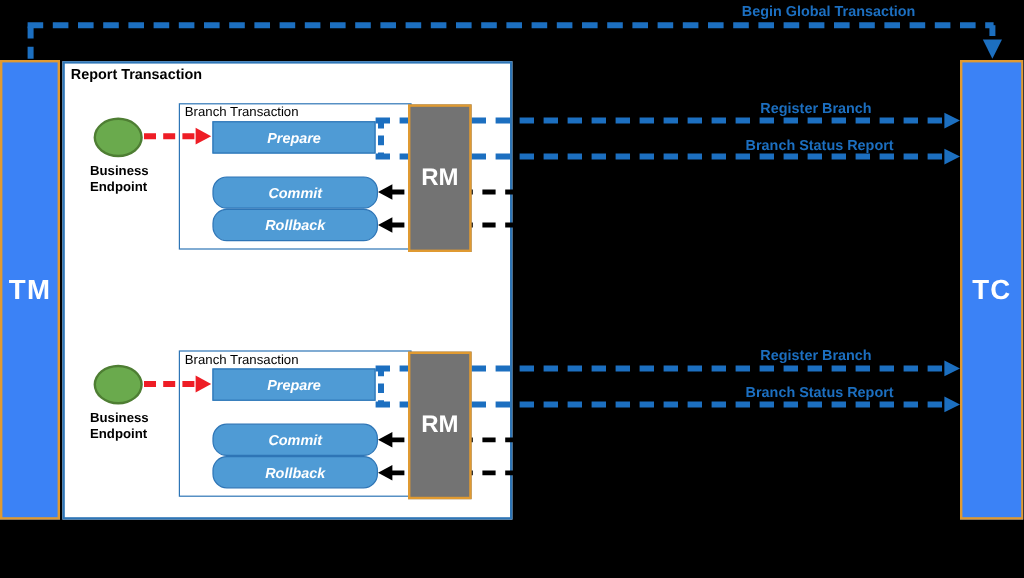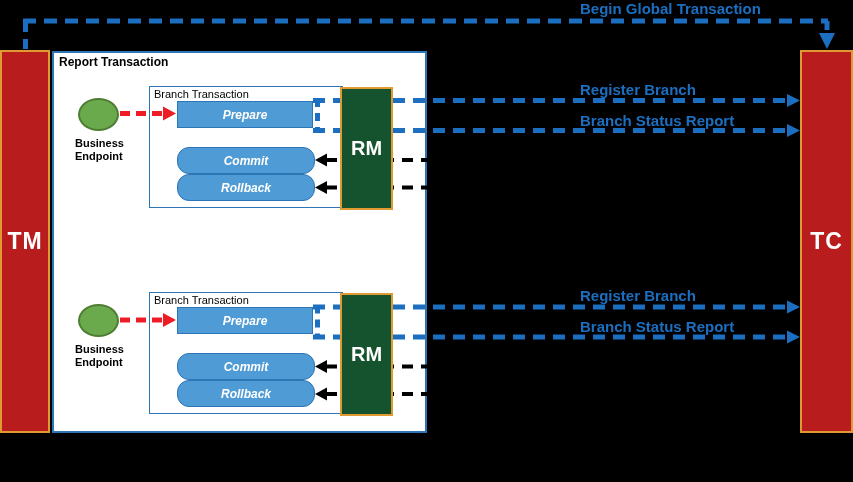--- a/index.html
+++ b/index.html
@@ -3,21 +3,21 @@
 <meta charset="utf-8">
 <style>
   html,body{margin:0;padding:0;background:#000;}
   .stage{
     position:relative;width:853px;height:482px;background:#000;overflow:hidden;
     font-family:"Liberation Sans", sans-serif;
   }
   .stage *{box-sizing:border-box;}
   
   .bar{
-    position:absolute;top:50px;height:383px;background:#b91c1c;border:2px solid #E09A31;
+    position:absolute;top:50px;height:383px;background:#3b82f6;border:2px solid #E09A31;
     display:flex;align-items:center;justify-content:center;
     color:#fff;font-weight:bold;font-size:23px;letter-spacing:1px;z-index:6;
   }
   .tm{left:0;width:50px;}
   .tc{left:800px;width:53px;}
   
   .global-box{
     position:absolute;left:52px;top:51px;width:375px;height:382px;
     background:#fff;border:2px solid #2E75B6;z-index:1;
   }
@@ -42,39 +42,39 @@
     display:flex;align-items:center;justify-content:center;
     color:#fff;font-style:italic;font-weight:bold;font-size:12px;z-index:3;
   }
   .prepare{left:177px;width:136px;height:27px;}
   .commit,.rollback{left:177px;width:138px;height:27px;border-radius:12px;}
   .b1.prepare{top:101px;}  .b2.prepare{top:307px;}
   .b1.commit{top:147px;}   .b2.commit{top:353px;}
   .b1.rollback{top:174px;} .b2.rollback{top:380px;}
   
   .rm{
-    position:absolute;left:340px;width:53px;height:123px;background:#14532d;border:2px solid #E09A31;
+    position:absolute;left:340px;width:53px;height:123px;background:#737373;border:2px solid #E09A31;
     display:flex;align-items:center;justify-content:center;
     color:#fff;font-weight:bold;font-size:20px;z-index:5;
   }
   .b1.rm{top:87px;} .b2.rm{top:293px;}
   
   .endpoint-circle{
     position:absolute;left:78px;width:41px;height:33px;border-radius:50%;
     background:#6AAA4D;border:2px solid #4E7E33;z-index:3;
   }
   .b1.endpoint-circle{top:98px;} .b2.endpoint-circle{top:304px;}
   .endpoint-label{
     position:absolute;left:75px;width:70px;font-weight:bold;font-size:11px;line-height:13px;color:#000;z-index:3;
   }
   .b1.endpoint-label{top:137px;} .b2.endpoint-label{top:343px;}
   
   .msg{
-    position:absolute;left:580px;width:200px;text-align:left;
-    color:#1C6FC0;font-weight:bold;font-size:15px;line-height:12px;z-index:7;
+    position:absolute;left:580px;width:200px;text-align:center;
+    color:#1C6FC0;font-weight:bold;font-size:12px;line-height:12px;z-index:7;
   }
   .msg.begin{width:221px;top:3px;}
   .msg.reg1{top:84px;}
   .msg.stat1{top:115px;width:206px;}
   .msg.reg2{top:290px;}
   .msg.stat2{top:321px;width:206px;}
   
   .arrows{position:absolute;left:0;top:0;z-index:4;pointer-events:none;}
 </style>
 </head>

